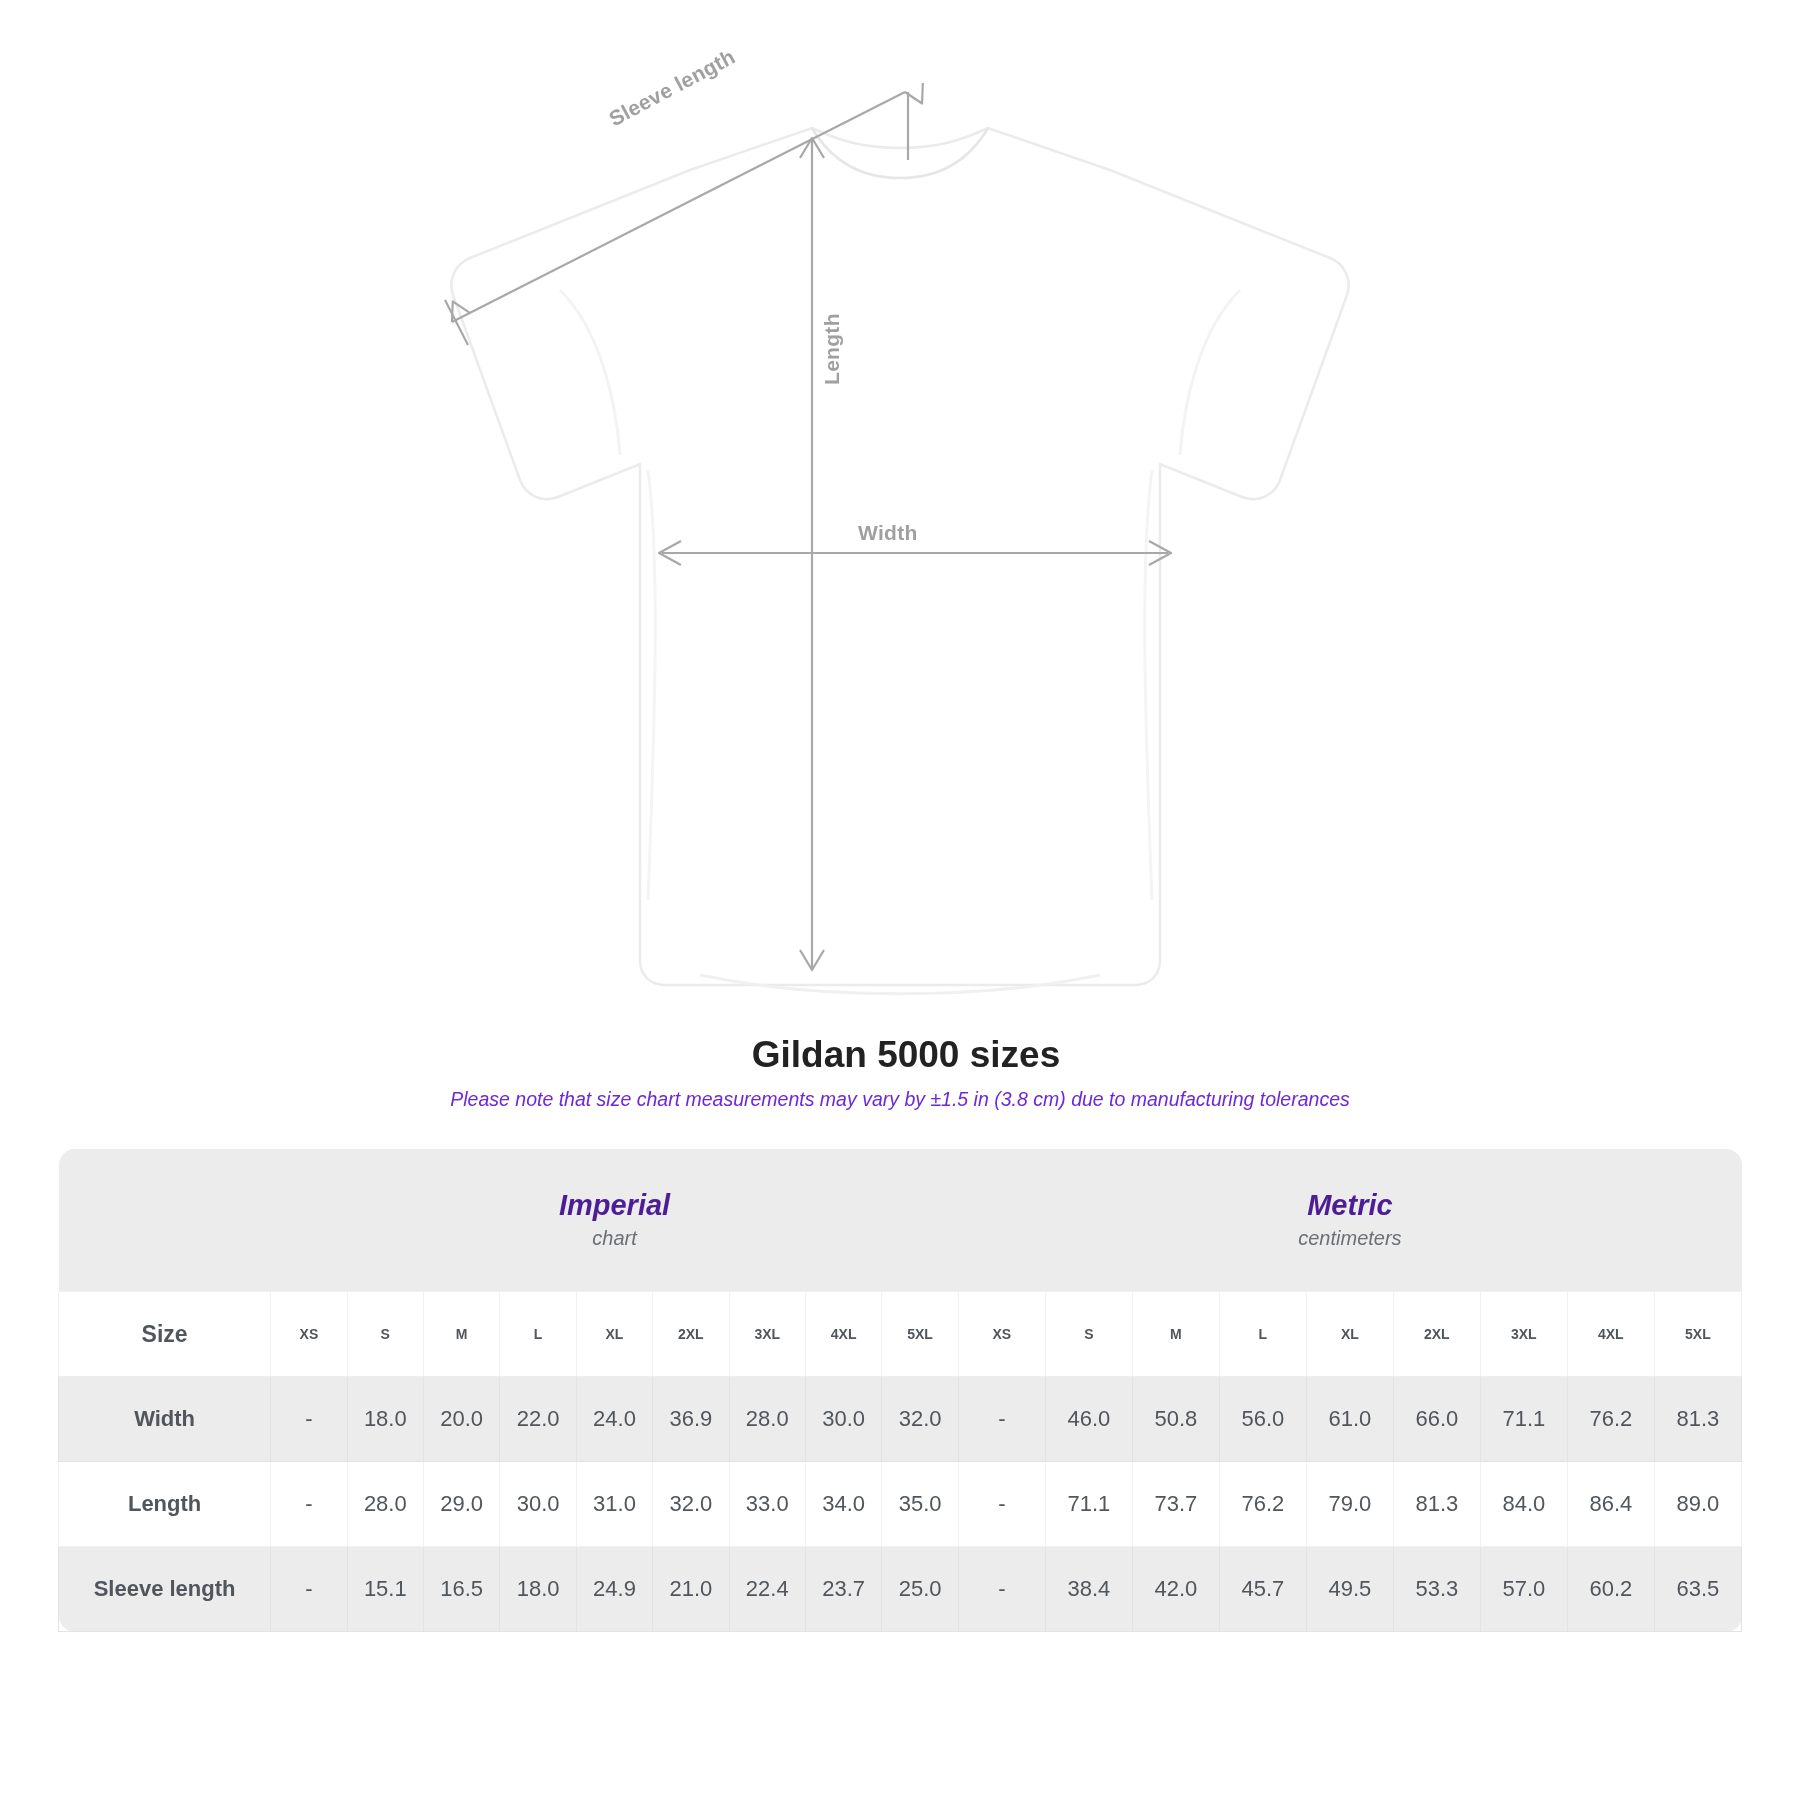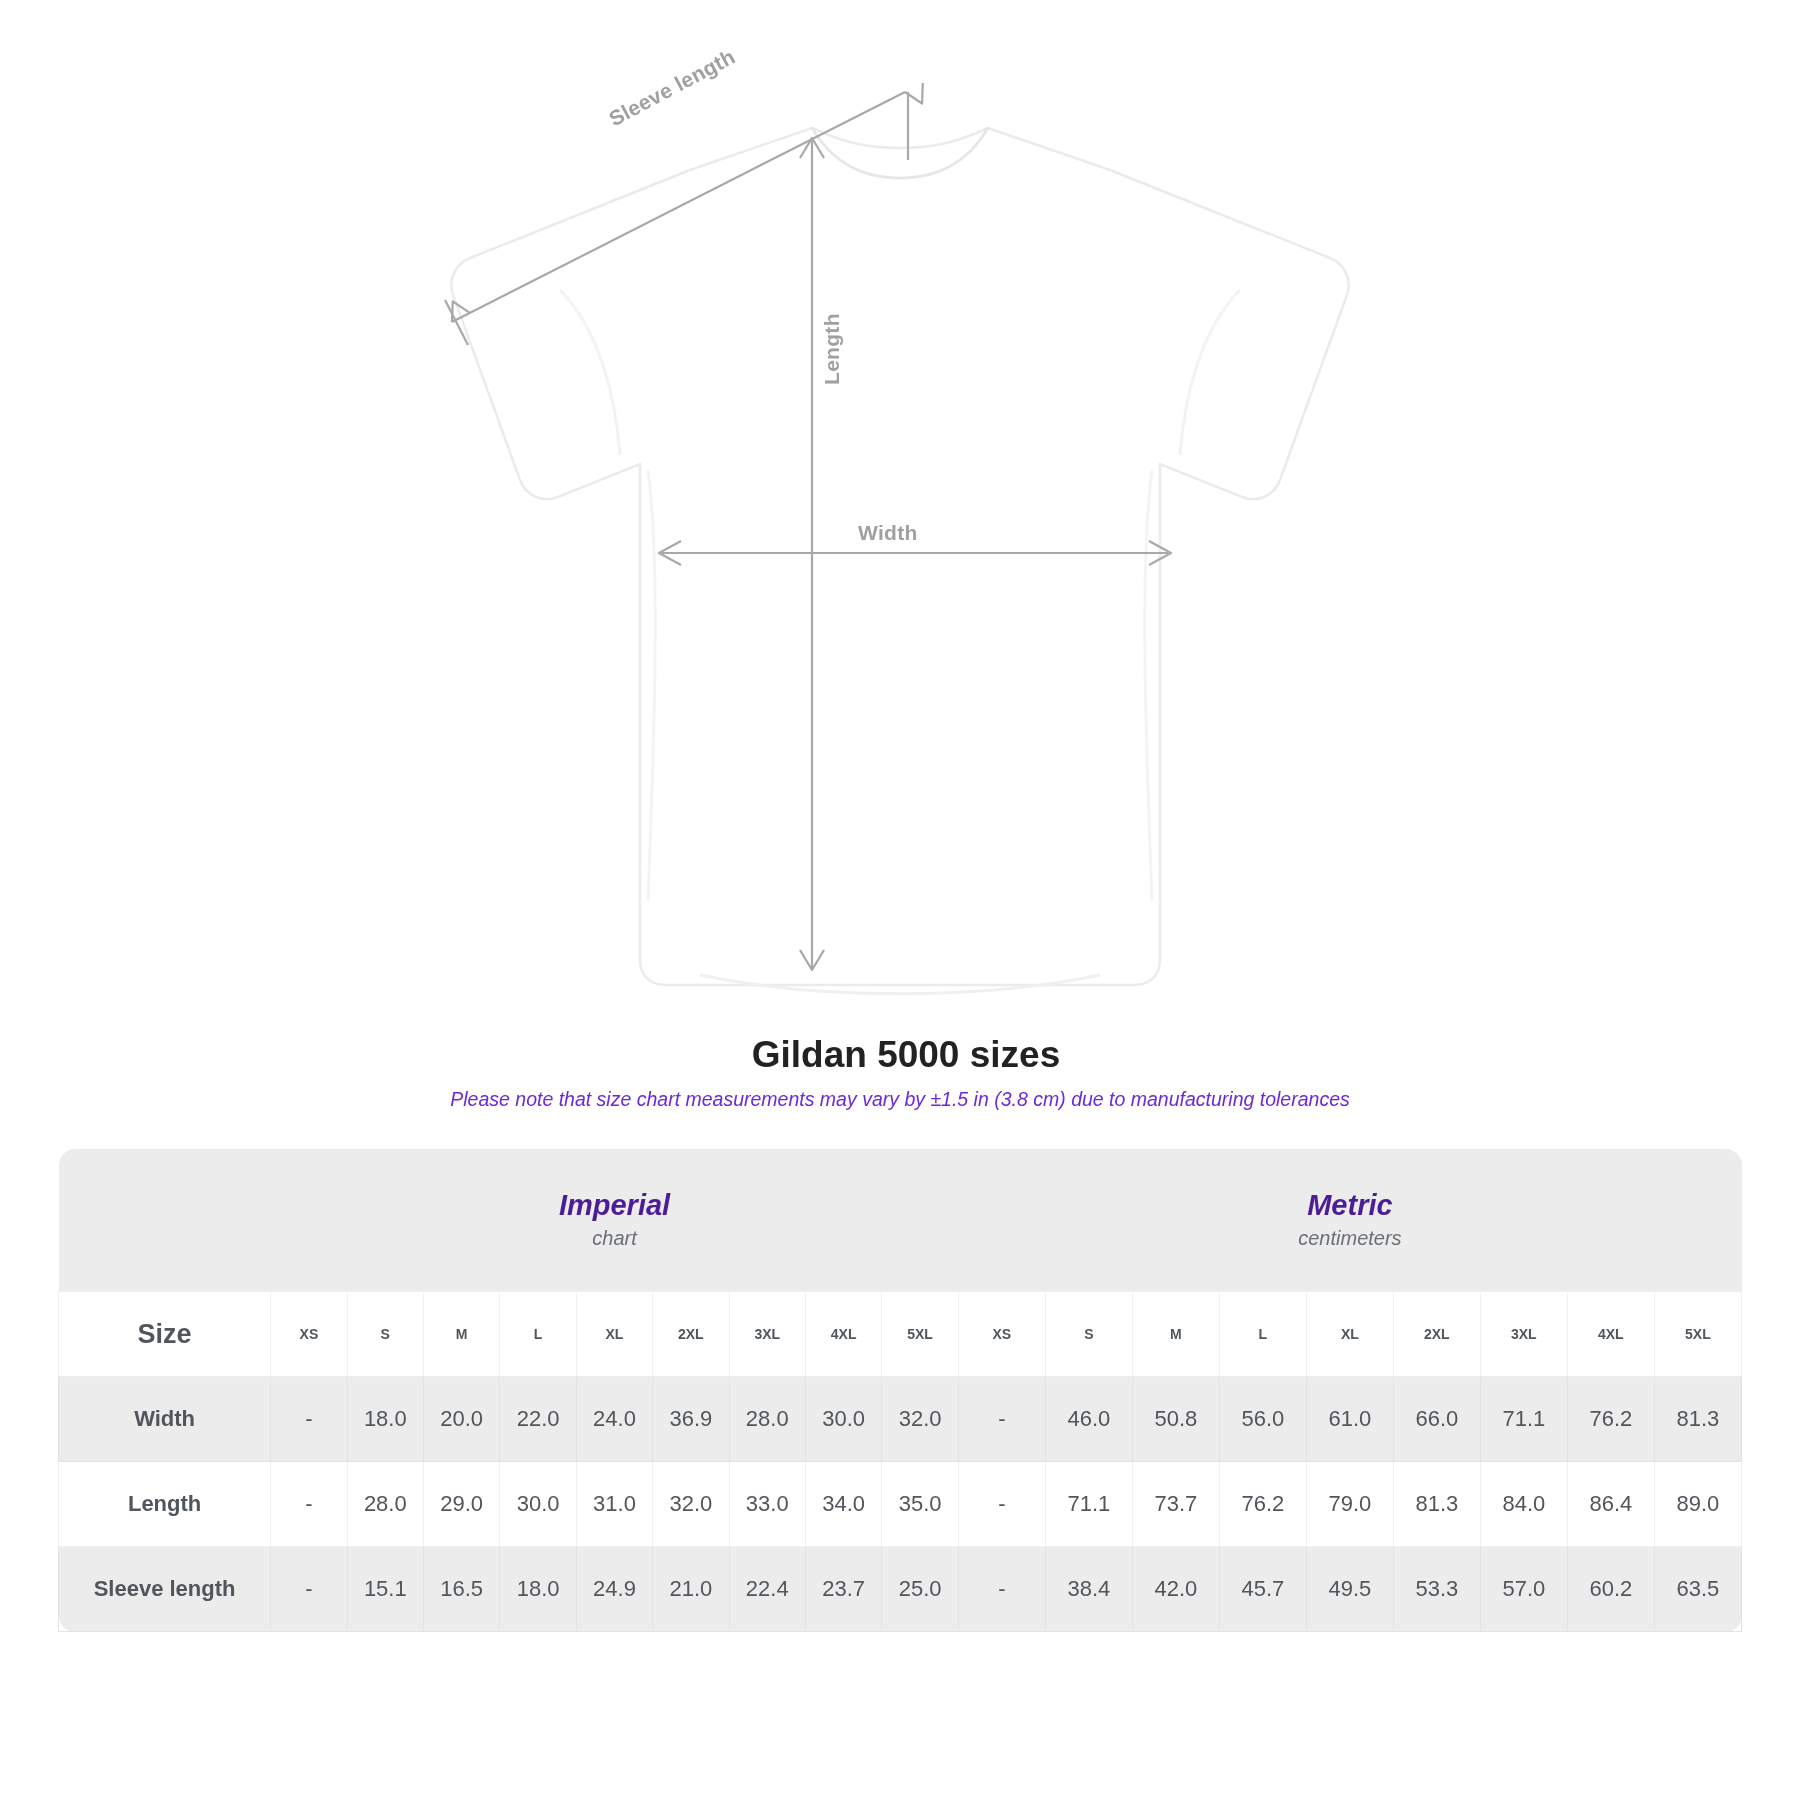--- a/index.html
+++ b/index.html
@@ -123,21 +123,21 @@
     color: #50565c;
   }
   table.size-table tr.head-row td {
     font-weight: bold;
     color: #50565c;
     font-size: 14px;
     background: #ffffff;
     border-bottom: 1px solid #ededed;
   }
   table.size-table tr.head-row td.rowlabel {
-    font-size: 27px;
+    font-size: 23px;
   }
   table.size-table tr.data-row td {
     font-size: 22px;
   }
   table.size-table tr.shaded td {
     background: #ececec;
     border: 1px solid #e3e3e3;
   }
   table.size-table td.rowlabel {
     font-weight: bold;

